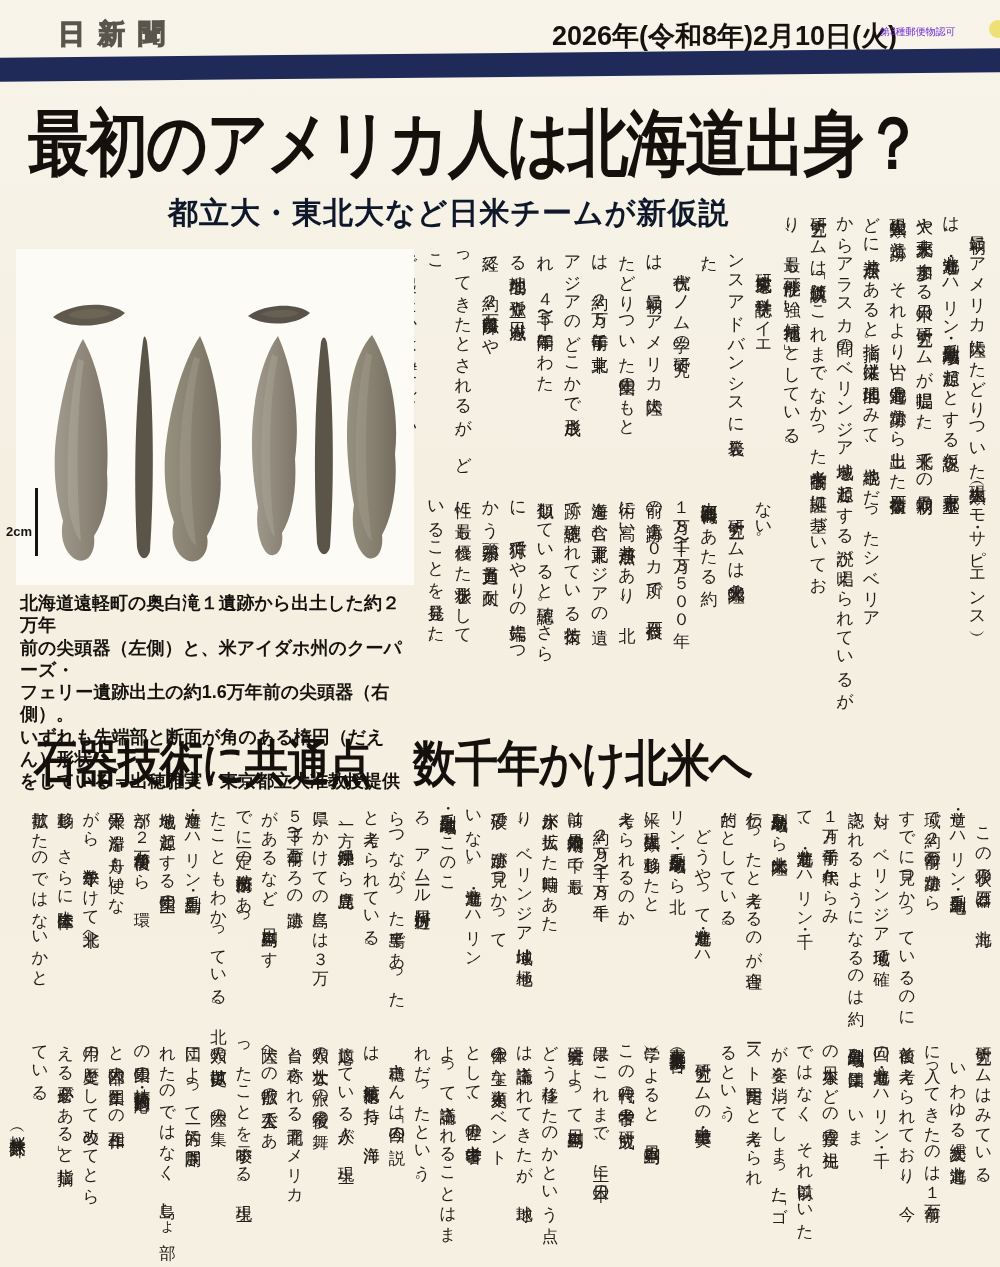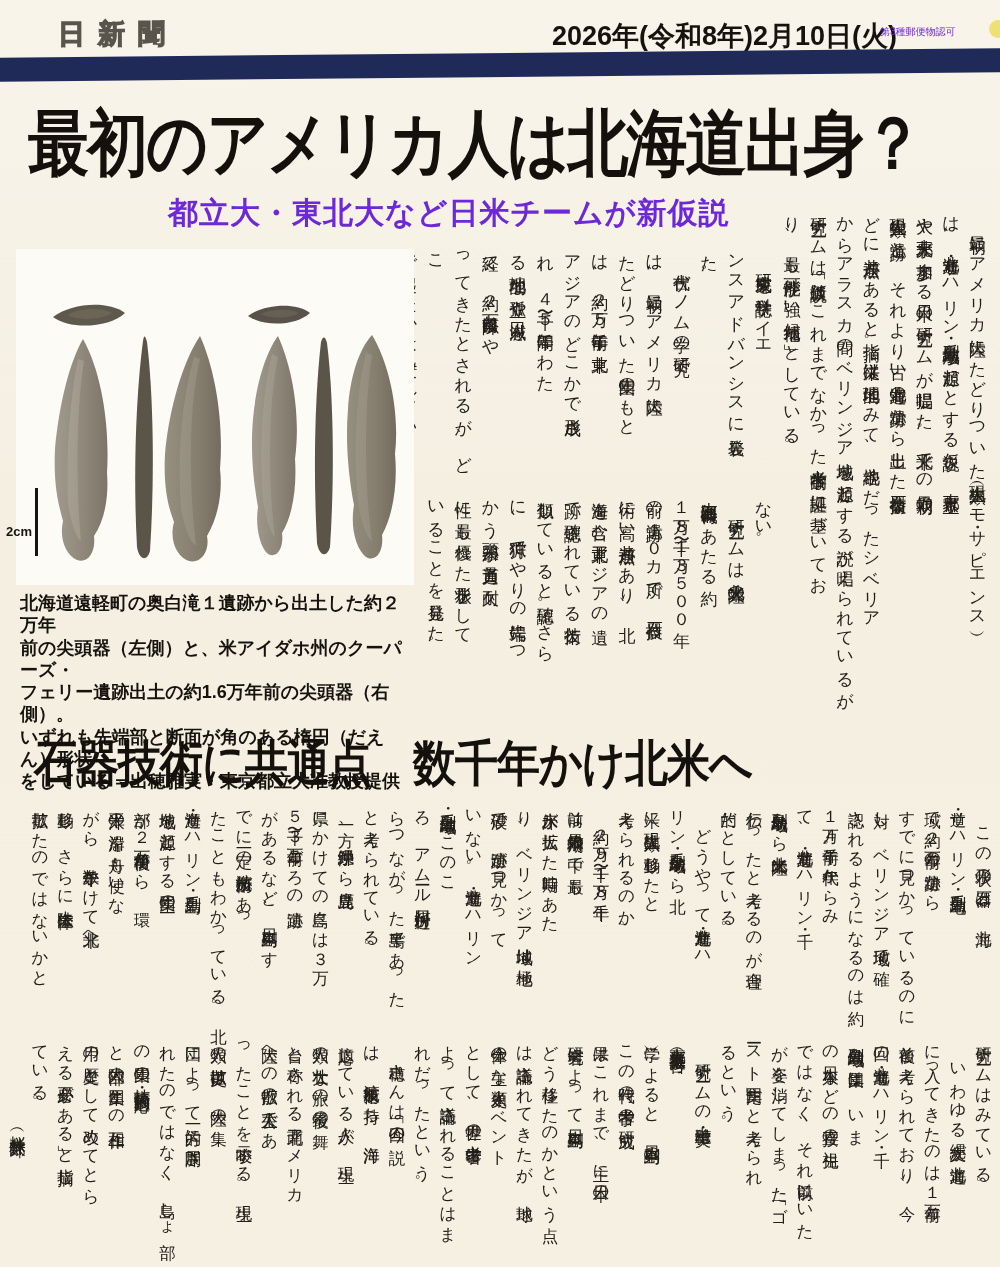--- a/index.html
+++ b/index.html
@@ -34,21 +34,21 @@
     right:-7px;top:20px;width:18px;height:18px;border-radius:50%;
     background:#ecd94e;opacity:.75;
   }
   
   .headline-main{
     left:28px;top:96px;font-size:61px;font-weight:bold;color:#14110d;
     letter-spacing:-2px;transform:scaleY(1.18);transform-origin:top left;
     white-space:nowrap;
   }
   .headline-sub{
-    left:168px;top:193px;font-size:30px;font-weight:bold;color:#6d28d9;
+    left:168px;top:193px;font-size:30px;font-weight:bold;color:#0f172a;
     font-family:"Liberation Sans","DejaVu Sans",sans-serif;
     letter-spacing:1px;white-space:nowrap;text-align:right;
   }
   .headline-second{
     left:34px;top:731px;font-size:43px;font-weight:bold;color:#14110d;
     letter-spacing:-1px;transform:scaleY(1.14);transform-origin:top left;
     white-space:nowrap;
   }
   
   .vtext{

